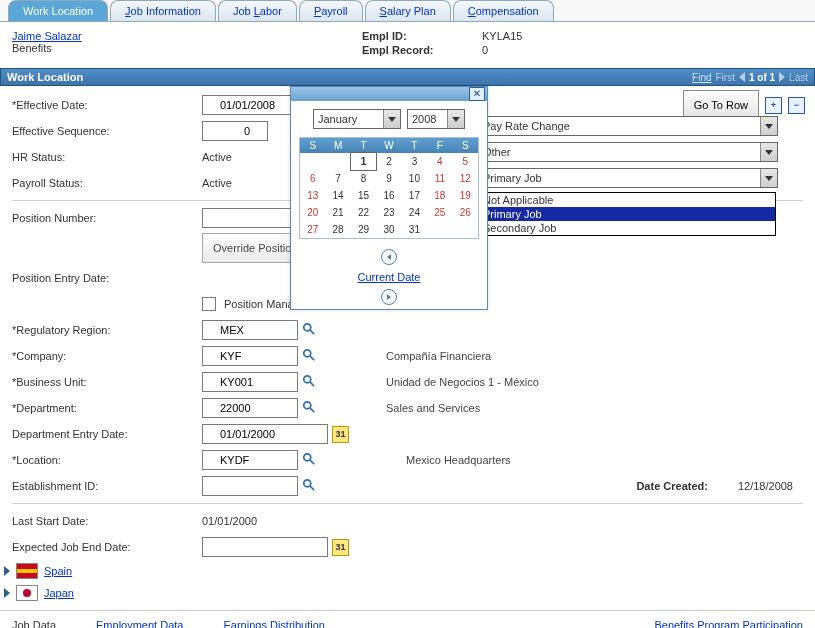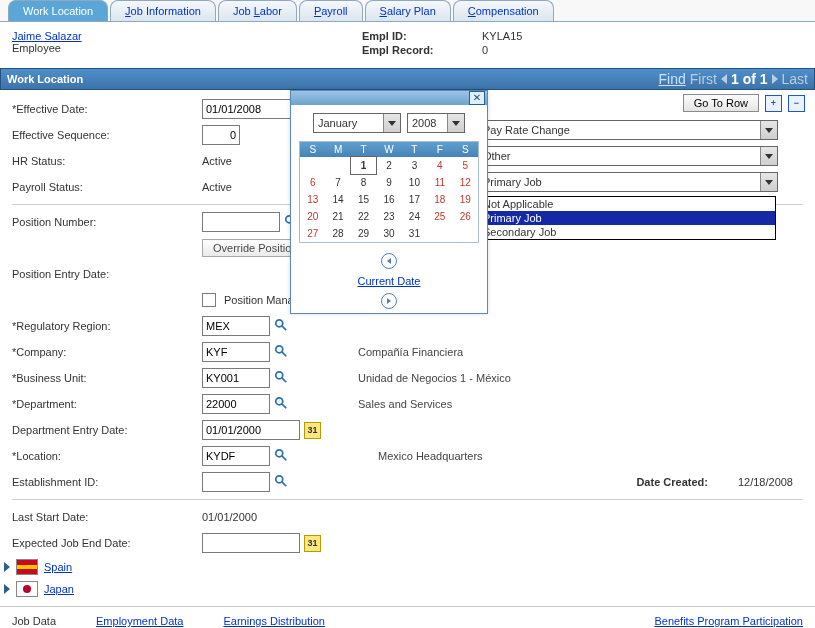--- a/index.html
+++ b/index.html
@@ -53,21 +53,21 @@
   .section-bar {
     display: flex;
     align-items: center;
     background: linear-gradient(#4f8fca, #3d73ab);
     color: #fff;
     font-weight: bold;
     padding: 2px 6px;
     border: 1px solid #23527c;
   }
   .section-bar .title { flex: 1; }
-  .section-bar .navside { display: flex; align-items: center; font-weight: normal; font-size: 14px; gap:4px;}
+  .section-bar .navside { display: flex; align-items: center; font-weight: normal; font-size: 10px; gap:4px;}
   .section-bar .navside a { color: #c9e2ff; }
   .section-bar .navside .dim { color: #b8cde0; }
   .nav-arrow {
     display:inline-block; width:0; height:0; border-top:5px solid transparent; border-bottom:5px solid transparent;
   }
   .nav-arrow.left  { border-right:6px solid #b8cde0; }
   .nav-arrow.right { border-left:6px solid #b8cde0; }
   
   
   .form-area {
@@ -78,28 +78,28 @@
     display: flex;
     align-items: center;
     padding: 2px 12px;
     min-height: 22px;
   }
   .row .lbl { width: 190px; }
   .row .val { display:flex; align-items:center; gap:4px; }
   .row input[type=text] {
     border: 1px solid #7a7a7a;
     height: 16px;
-    padding: 1px 3px;
+    padding: 1px 17px;
     font-size: 11px;
   }
   .row .desc { margin-left: 20px; color:#444; }
   .btn {
     background: linear-gradient(#fdfdfd,#e4e4e4);
     border:1px solid #8a8a8a;
-    padding: 2px 10px;
+    padding: 8px 10px;
     font-size:11px;
     cursor:pointer;
   }
   .icon-box {
     width:15px; height:15px;
     display:inline-flex; align-items:center; justify-content:center;
     border:1px solid #b59b00; background:#ffe680;
     font-size:9px; font-weight:bold;
     cursor:pointer;
   }
@@ -248,21 +248,21 @@
   <div class="tab"><span class="ul">J</span>ob Information</div>
   <div class="tab">Job <span class="ul">L</span>abor</div>
   <div class="tab"><span class="ul">P</span>ayroll</div>
   <div class="tab"><span class="ul">S</span>alary Plan</div>
   <div class="tab"><span class="ul">C</span>ompensation</div>
 </div>
 
 <div class="header-block">
   <div class="header-left">
     <a class="person-link">Jaime Salazar</a><br>
-    <span>Employee</span>
+    <span>Benefits</span>
   </div>
   <div class="header-right">
     <div class="emprow">
       <span class="lbl">Empl ID:</span>
       <span>KYLA15</span>
     </div>
     <div class="emprow">
       <span class="lbl">Empl Record:</span>
       <span>0</span>
     </div>

